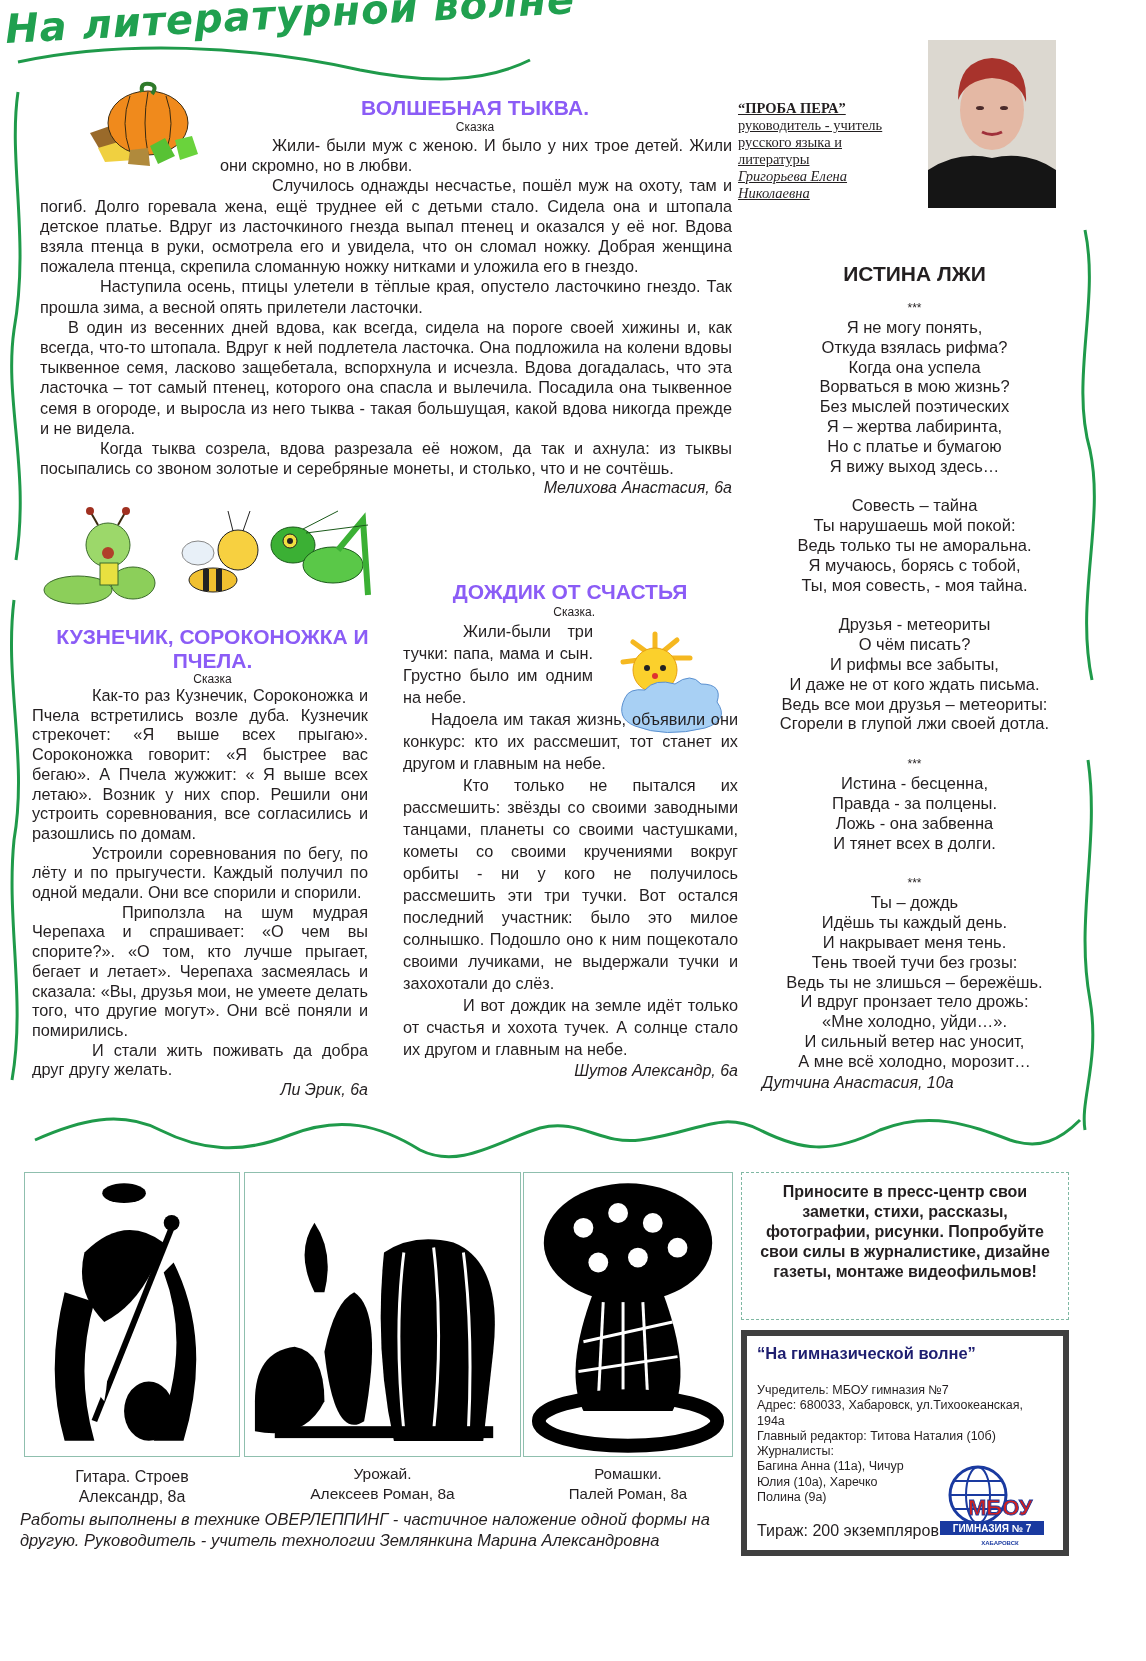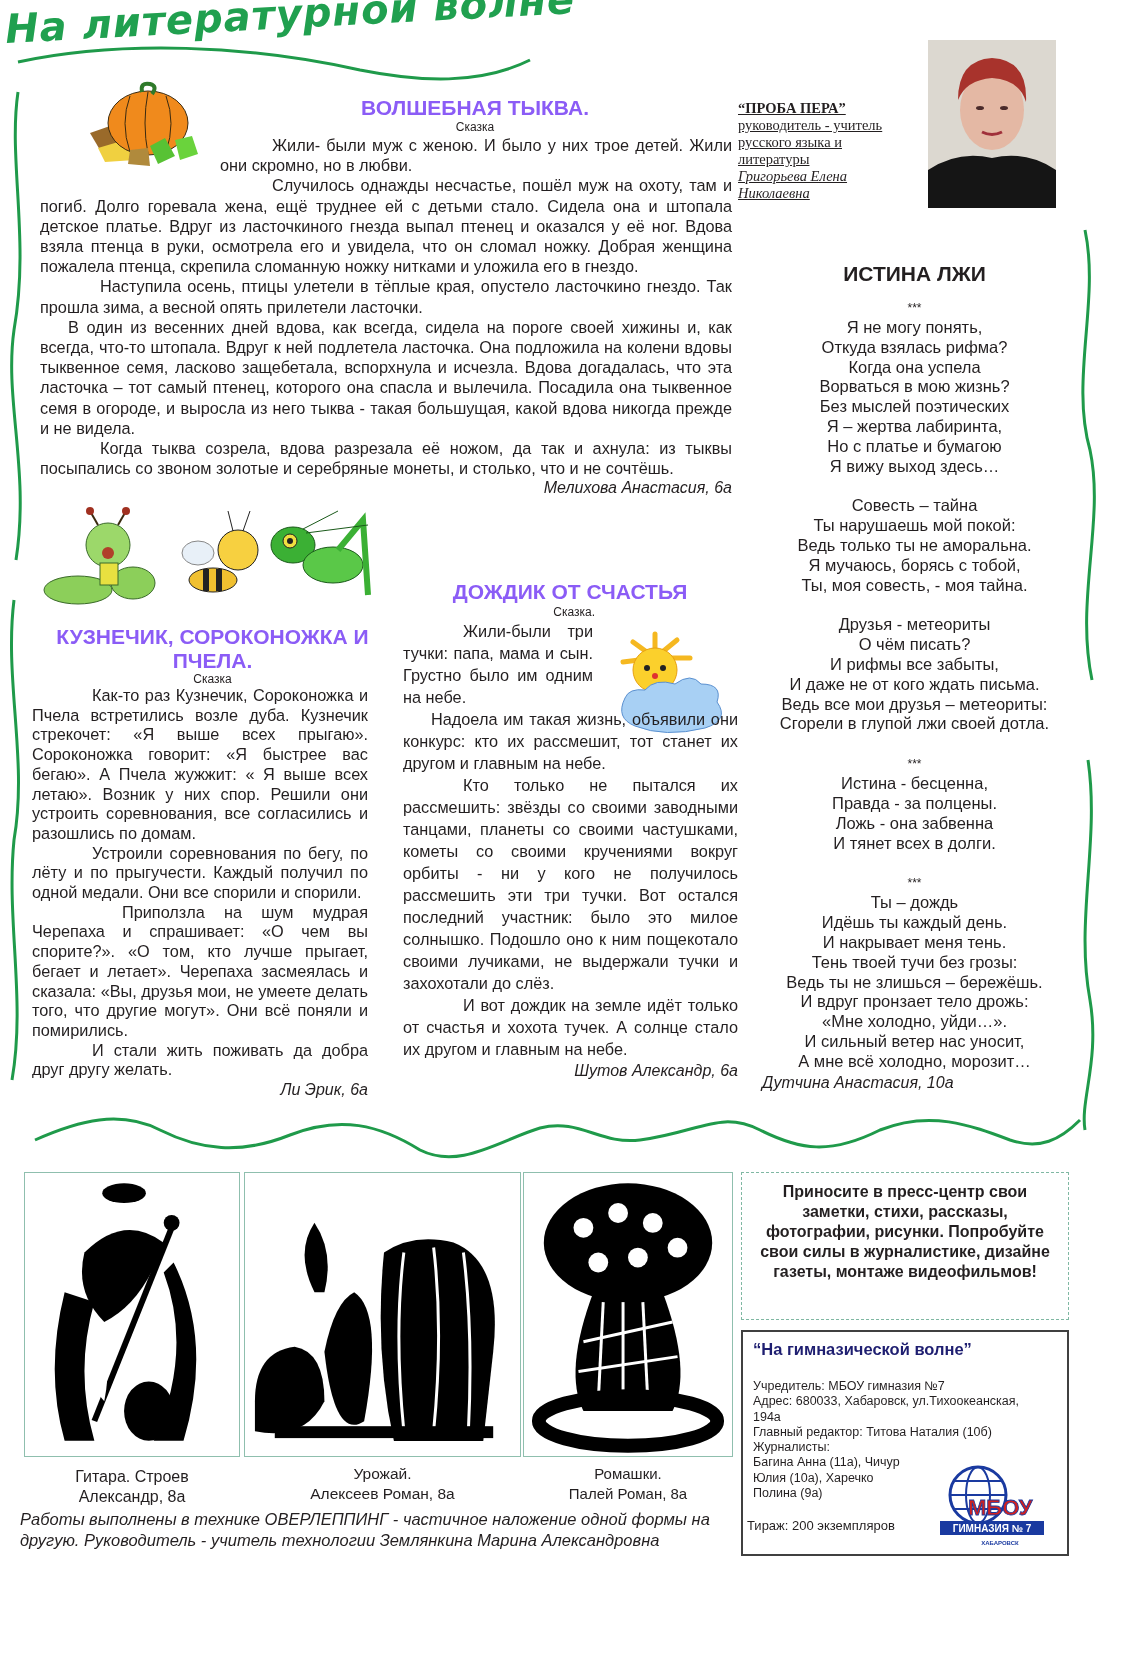--- a/index.html
+++ b/index.html
@@ -64,24 +64,24 @@
   .art2 { left: 244px; top: 1172px; width: 277px; height: 285px; }
   .art3 { left: 523px; top: 1172px; width: 210px; height: 285px; }
   .caption { font-size: 16px; text-align: center; line-height: 20px; }
   .cap1 { left: 24px; top: 1467px; width: 216px; }
   .cap2 { left: 244px; top: 1464px; width: 277px; font-size: 15.5px; }
   .cap3 { left: 523px; top: 1464px; width: 210px; font-size: 15px; }
   .technique { left: 20px; top: 1509px; width: 720px; font-style: italic; font-size: 16.5px; line-height: 21px; }
 
   
   .promo { left: 741px; top: 1172px; width: 328px; height: 148px; border: 1px dashed #7fb8a3; padding: 9px 12px; text-align: center; font-weight: bold; font-size: 16px; line-height: 20px; }
-  .info { left: 741px; top: 1330px; width: 328px; height: 226px; border: 2px solid #404040; padding: 8px 10px; }
+  .info { left: 741px; top: 1330px; width: 328px; height: 226px; border: 6px solid #404040; padding: 8px 10px; }
   .info .ititle { font-weight: bold; font-size: 16.5px; color: #1e1e70; margin-bottom: 20px; }
   .info .iline { font-size: 12.5px; line-height: 15.3px; }
-  .info .circ { position:absolute; left: 4px; top: 186px; font-size: 13px; }
+  .info .circ { position:absolute; left: 10px; top: 186px; font-size: 16px; }
   .logo { left: 940px; top: 1463px; width: 105px; height: 95px; }
 </style>
 </head>
 <body>
 
 <svg class="deco" width="1146" height="1661" viewBox="0 0 1146 1661">
   <path d="M18 62 C 120 40, 250 45, 360 70 C 420 82, 480 85, 530 60" stroke="#1f9a4a" stroke-width="3" fill="none"></path>
   <path d="M18 92 C 8 160, 30 240, 14 330 C 4 400, 30 470, 16 560" stroke="#1f9a4a" stroke-width="3" fill="none"></path>
   <path d="M14 600 C 4 680, 28 760, 14 840 C 6 920, 26 1000, 12 1080" stroke="#1f9a4a" stroke-width="3" fill="none"></path>
   <path d="M1085 230 C 1100 300, 1070 380, 1090 450 C 1105 520, 1075 600, 1092 680" stroke="#1f9a4a" stroke-width="3" fill="none"></path>

